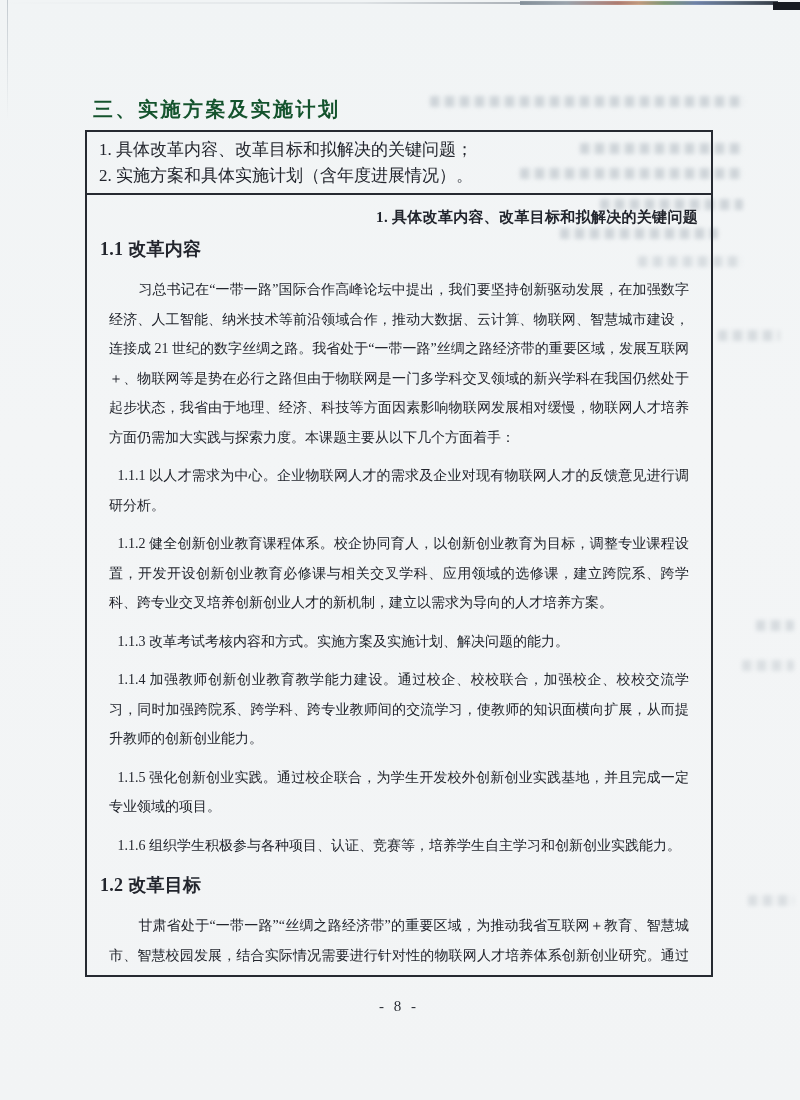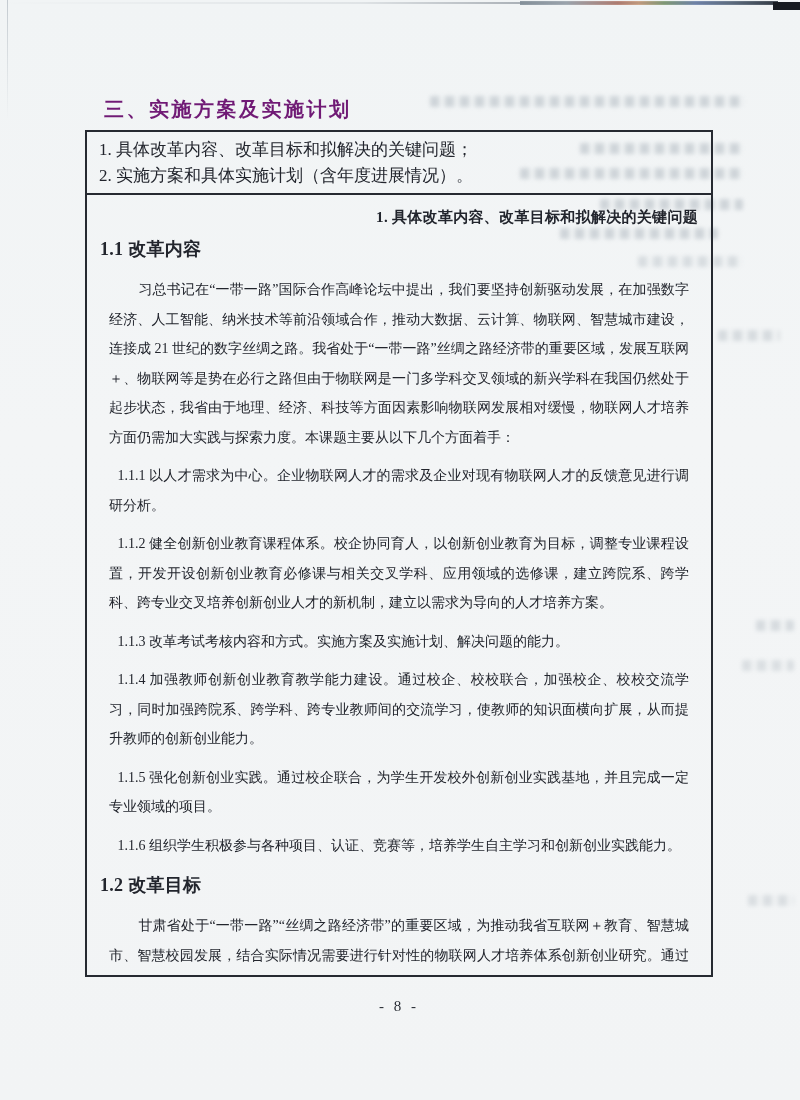--- a/index.html
+++ b/index.html
@@ -27,22 +27,22 @@
     background:linear-gradient(180deg,rgba(150,160,170,.5),rgba(150,160,170,0));
   }
   
   .bleed{
     position:absolute;height:11px;border-radius:2px;
     filter:blur(2px);opacity:.38;
     background:repeating-linear-gradient(90deg,rgba(140,152,163,.9) 0 9px,rgba(140,152,163,.1) 9px 15px);
   }
   
   .page-title{
-    position:absolute;left:104px;top:96px;
-    font-size:20px;font-weight:bold;letter-spacing:2.5px;color:#701a75;
+    position:absolute;left:93px;top:96px;
+    font-size:20px;font-weight:bold;letter-spacing:2.5px;color:#14532d;
     white-space:nowrap;
   }
   .main-box{
     position:absolute;left:85px;top:130px;width:628px;height:847px;
     border:2px solid #262a31;box-sizing:border-box;overflow:hidden;
   }
   .summary{
     padding:5px 12px 4px 12px;
     border-bottom:2px solid #262a31;
   }

